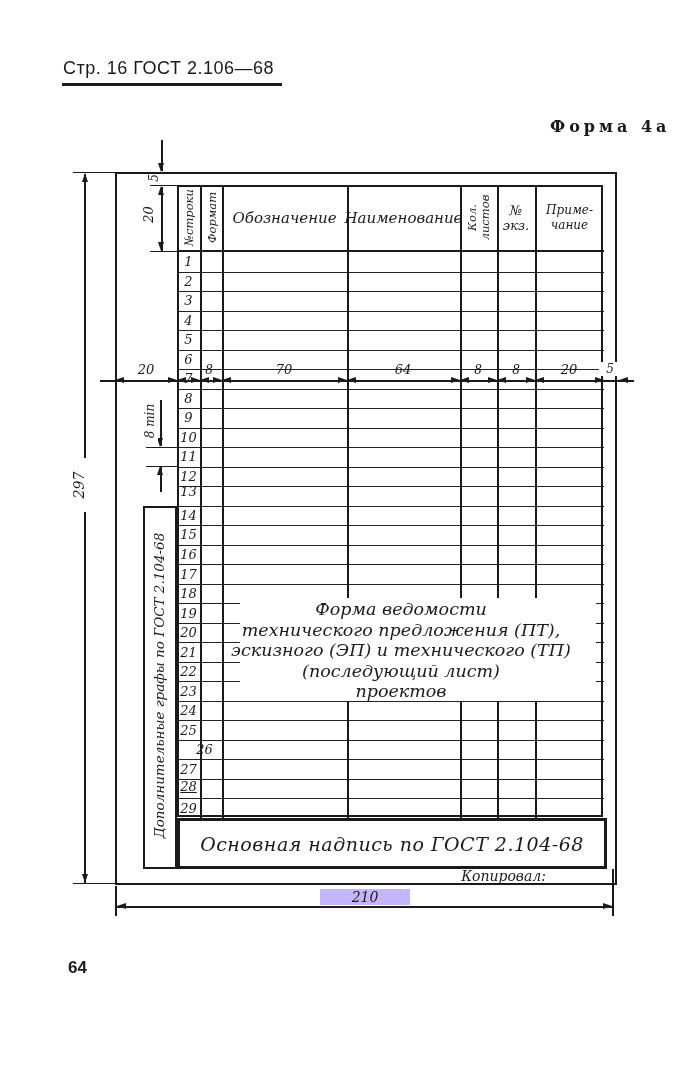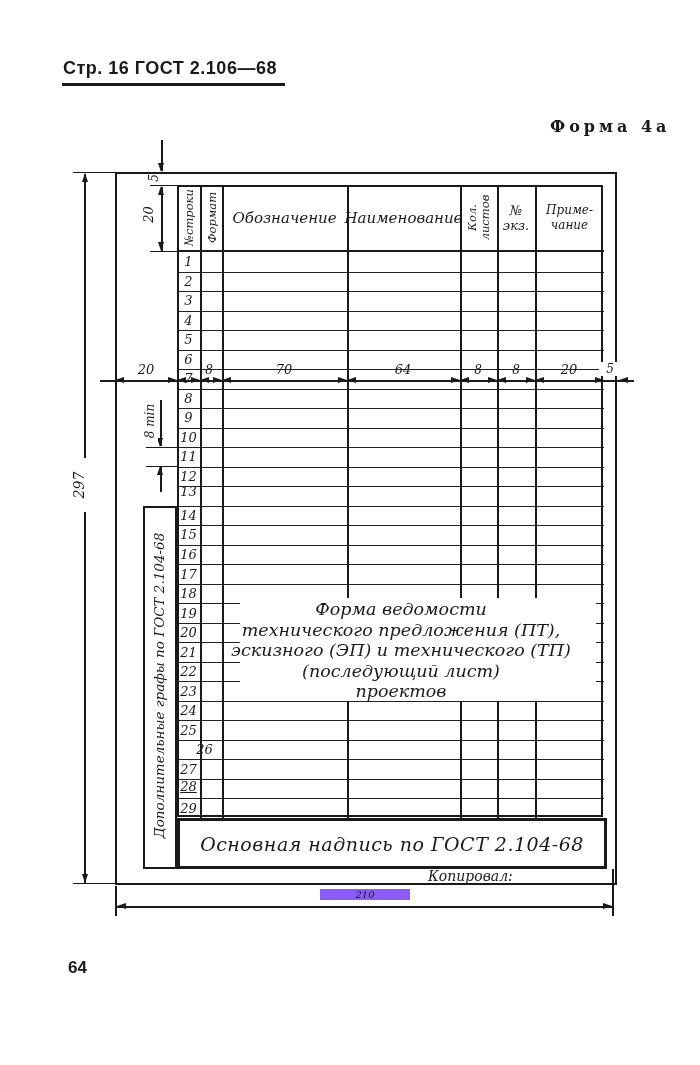--- a/index.html
+++ b/index.html
@@ -2,21 +2,21 @@
 <html><head>
 <meta charset="utf-8">
 <style>
   :root{ --ink:#1a1a1a; --paper:#ffffff; }
   html,body{margin:0;padding:0;background:#fff;}
   .page{position:relative;width:700px;height:1065px;background:var(--paper);
         font-family:"DejaVu Serif",serif;color:var(--ink);overflow:hidden;}
 
   
   .doc-header{position:absolute;left:62px;top:58px;font-family:"Liberation Sans",sans-serif;
-        font-weight:bold;font-size:18px;letter-spacing:.5px;border-bottom:3px solid var(--ink);
+        font-weight:normal;font-size:18px;letter-spacing:.5px;border-bottom:3px solid var(--ink);
         padding:0 8px 4px 1px;}
   .form-label{position:absolute;left:550px;top:117px;font-size:16px;font-weight:bold;
         letter-spacing:4px;}
   .page-num{position:absolute;left:68px;top:958px;font-family:"Liberation Sans",sans-serif;
         font-weight:bold;font-size:17px;}
 
   
   .sheet{position:absolute;left:115px;top:172px;width:498px;height:709px;border:2px solid var(--ink);}
   .tbl{position:absolute;left:177px;top:185px;width:422px;height:628px;border:2.5px solid var(--ink);}
   .osn-box{position:absolute;left:177px;top:818px;width:424px;height:45px;border:3px solid var(--ink);
@@ -37,21 +37,21 @@
         font-style:italic;text-align:center;white-space:pre-line;z-index:1;}
   .rot{transform:rotate(-90deg);transform-origin:left top;position:absolute;
         display:flex;align-items:center;justify-content:center;text-align:center;
         font-style:italic;white-space:pre-line;z-index:3;}
 
   
   .center-mask{position:absolute;left:240px;top:598px;width:356px;height:103px;background:#fff;z-index:2;}
   .center-note{position:absolute;left:186px;top:599px;width:430px;z-index:3;
         font-style:italic;font-size:17.5px;line-height:20.5px;text-align:center;}
 
-  .kopir{position:absolute;left:428px;top:868px;width:118px;text-align:left;
+  .kopir{position:absolute;left:428px;top:868px;width:118px;text-align:right;
         font-style:italic;font-size:14px;z-index:5;}
 
   
   .dim{position:absolute;font-style:italic;font-size:13px;text-align:center;z-index:4;}
 
   
   .al,.ar,.au,.ad{position:absolute;width:0;height:0;z-index:4;}
   .al{border-top:3.5px solid transparent;border-bottom:3.5px solid transparent;border-right:9px solid var(--ink);}
   .ar{border-top:3.5px solid transparent;border-bottom:3.5px solid transparent;border-left:9px solid var(--ink);}
   .au{border-left:3.5px solid transparent;border-right:3.5px solid transparent;border-bottom:9px solid var(--ink);}
@@ -217,16 +217,16 @@
   <div class="dim" style="left:466px;top:363px;width:24px;font-size:12px;">8</div>
   <div class="dim" style="left:504px;top:363px;width:24px;font-size:12px;">8</div>
   <div class="dim" style="left:551px;top:362px;width:36px;">20</div>
   <div class="dim" style="left:599px;top:362px;width:22px;background:#fff;font-size:12px;">5</div>
 
   <div class="vline dimline" style="left:115px;top:886px;height:30px;width:1.5px;"></div>
   <div class="vline dimline" style="left:612px;top:869px;height:47px;width:1.5px;"></div>
   <div class="hline dimline" style="left:117px;top:906px;width:495px;height:1.5px;"></div>
   <div class="al" style="left:117px;top:903px;"></div>
   <div class="ar" style="left:603px;top:903px;"></div>
-  <div class="dim" style="left:320px;top:889px;width:90px;font-size:10px;background:#8b5cf6;">210</div>
+  <div class="dim" style="left:320px;top:889px;width:90px;font-size:14px;background:#c4b5fd;">210</div>
 
   <div class="page-num">64</div>
 </div>
 
 </body></html>

